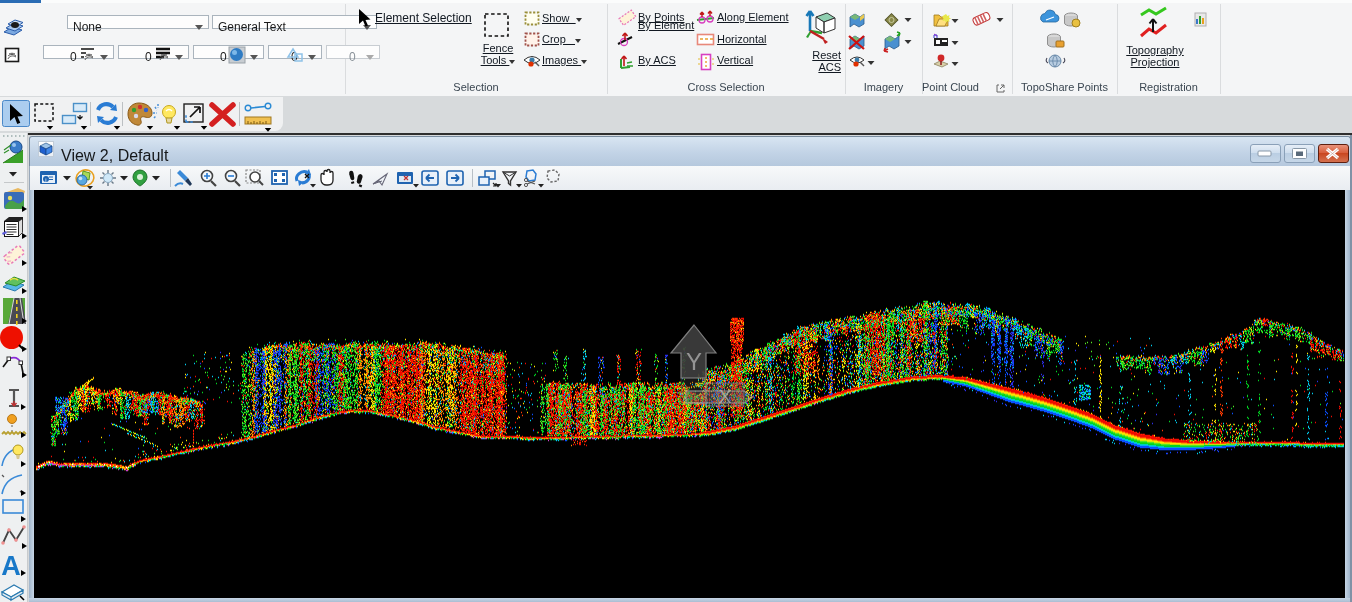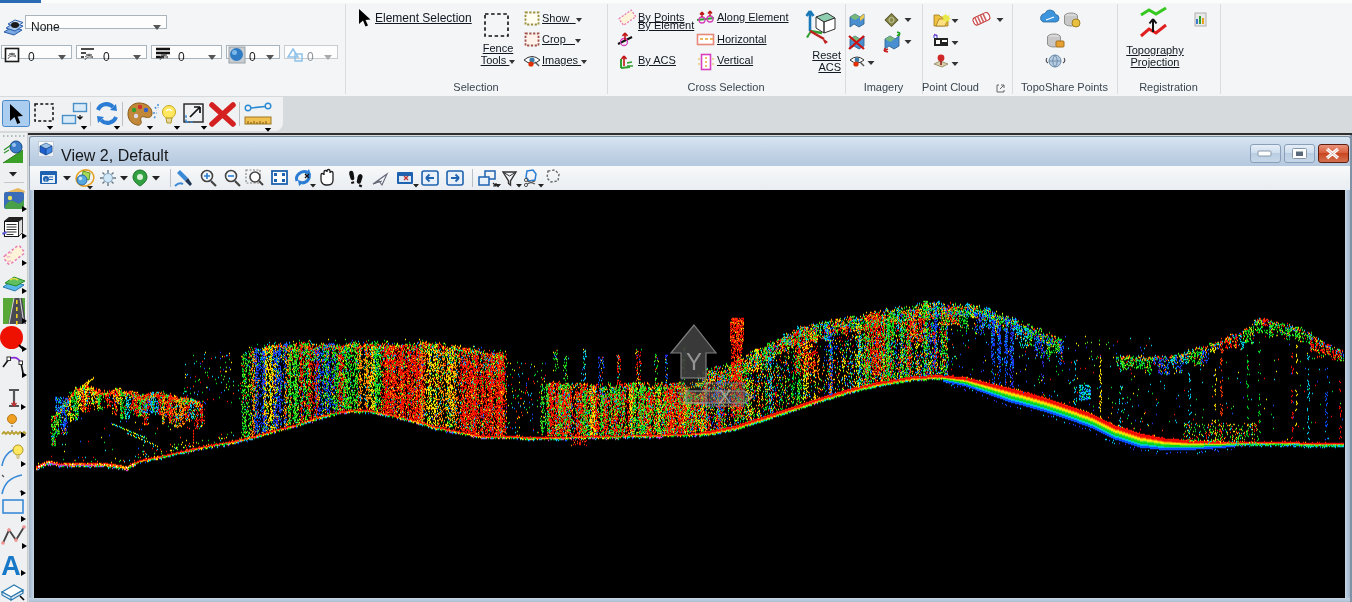--- a/index.html
+++ b/index.html
@@ -6,21 +6,21 @@
 html,body{width:1352px;height:602px;overflow:hidden;background:#d6d9db;font-family:"Liberation Sans",sans-serif;}
 #stage{position:absolute;left:0;top:0;width:1352px;height:602px;}
 .abs{position:absolute;}
 
 #ribbon{left:0;top:0;width:1352px;height:96px;background:#f4f5f6;}
 #ribbon .toptab{left:0;top:0;width:41px;height:3px;background:#2a6cb4;}
 #ribbon .topwhite{left:41px;top:0;width:1311px;height:3px;background:#fbfcfc;}
 .gsep{position:absolute;top:4px;width:1px;height:90px;background:#dadcde;}
 .glabel{position:absolute;top:81px;font-size:11px;color:#3a4651;text-align:center;white-space:nowrap;}
 .rtext{font-size:11px;color:#111821;white-space:nowrap;position:absolute;text-decoration:underline;}
-.combo{position:absolute;height:14px;background:#fdfdfd;border:1px solid #aab4bd;}
+.combo{position:absolute;height:14px;background:#fdfdfd;border:1px solid #aab4bd;margin-left:42px;}
 .combo .ctext{position:absolute;left:5px;top:4px;font-size:12px;color:#1a1a1a;}
 .combo .carr{position:absolute;right:5px;top:9px;width:0;height:0;border-left:4px solid transparent;border-right:4px solid transparent;border-top:5px solid #555;}
 .darr{display:inline-block;width:0;height:0;border-left:3.5px solid transparent;border-right:3.5px solid transparent;border-top:4px solid #333;}
 
 #qbar{left:0;top:96px;width:1352px;height:37px;background:#d7dadc;}
 #qpanel{left:0;top:97px;width:283px;height:34px;background:#f0f1f2;border-radius:0 0 8px 0;}
 
 #ltools{left:0;top:133px;width:28px;height:469px;background:#eef0f1;border-right:1px solid #c8cbcd;}
 
 #topline{left:28px;top:133px;width:1324px;height:2px;background:#2e2e2e;}
@@ -56,20 +56,24 @@
     <div class="glabel" style="left:345px;width:262px">Selection</div>
     <div class="glabel" style="left:607px;width:238px">Cross Selection</div>
     <div class="glabel" style="left:845px;width:77px">Imagery</div>
     <div class="glabel" style="left:922px;width:56px">Point Cloud</div>
     <div class="glabel" style="left:1012px;width:105px">TopoShare Points</div>
     <div class="glabel" style="left:1117px;width:103px">Registration</div>
     <div id="ribicons" class="abs" style="left:0;top:0;width:1352px;height:96px"></div>
 
     <div class="combo" style="left:25px;top:15px;width:142px">
         <span class="ctext">None</span>
+        <span class="carr"></span>
+      </div>
+    <div class="combo" style="left:170px;top:15px;width:165px">
+        <span class="ctext">General Text</span>
         <span class="carr"></span>
       </div>
     <div class="combo" style="left:1px;top:45px;width:71px">
         <span class="ctext" style="left:26px">0</span>
         <span class="carr"></span>
       </div>
     <div class="combo" style="left:76px;top:45px;width:71px">
         <span class="ctext" style="left:26px">0</span>
         <span class="carr"></span>
       </div>

